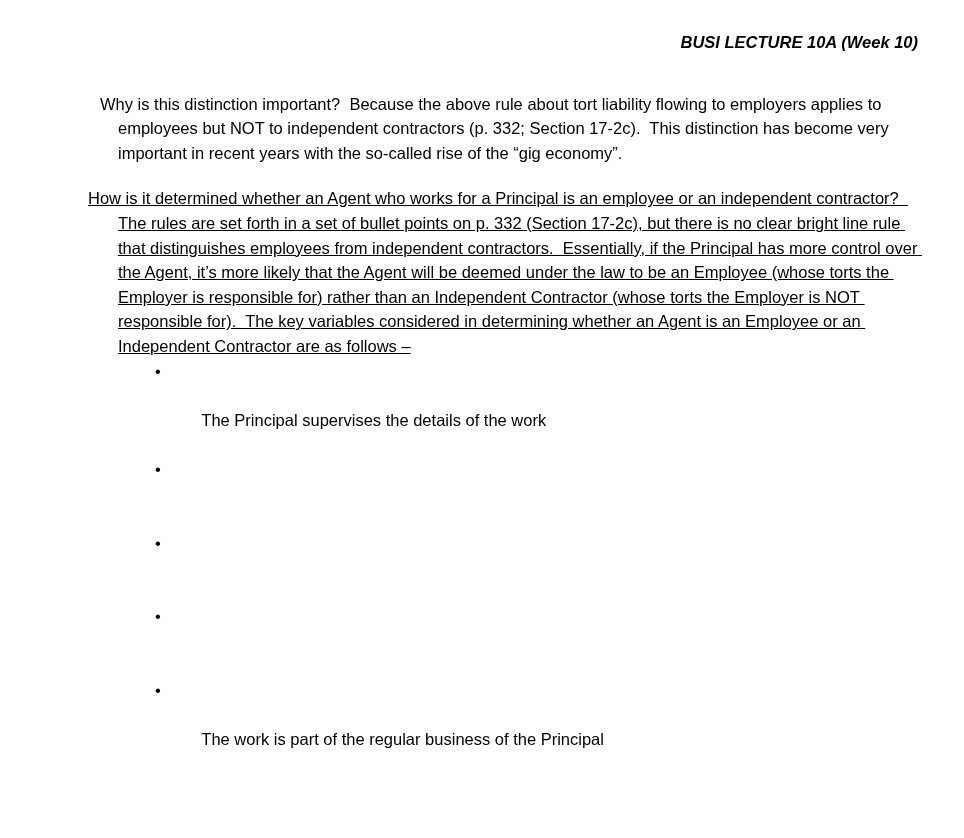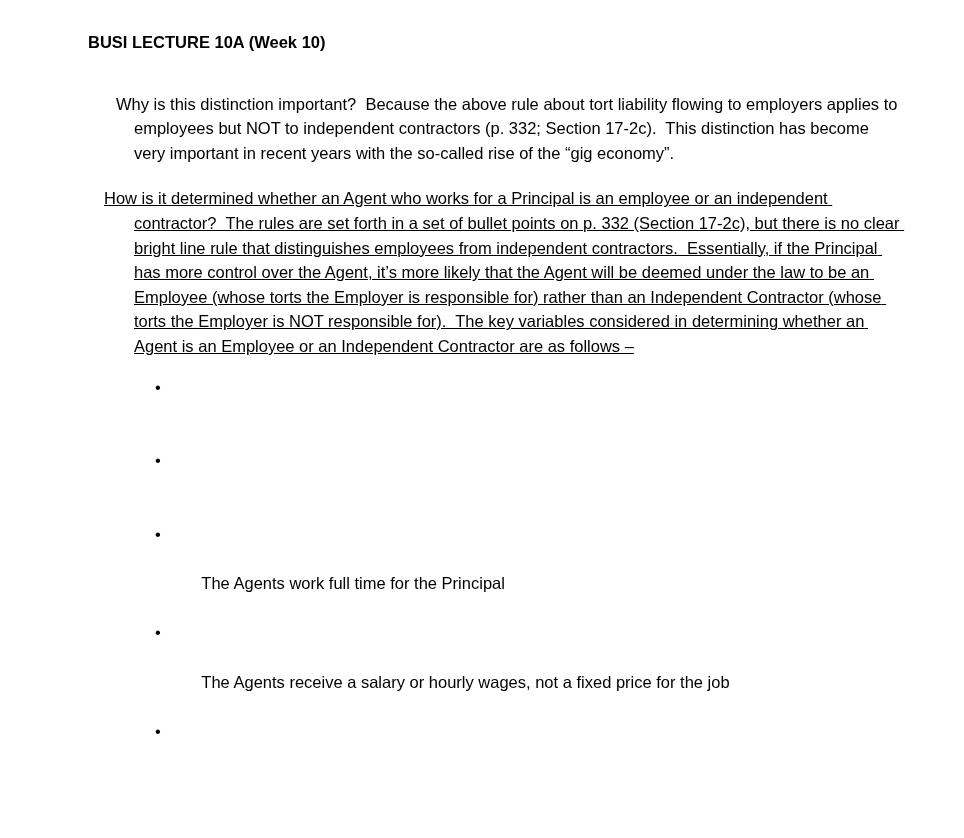--- a/index.html
+++ b/index.html
@@ -12,25 +12,27 @@
     height: 838px;
     box-sizing: border-box;
     padding: 30px 46px 0 88px;
     font-family: "Liberation Sans", "DejaVu Sans", sans-serif;
     font-size: 16.5px;
     line-height: 24.6px;
     color: #000000;
     overflow: hidden;
   }
   .doc-header {
+    text-align: right;
     font-weight: bold;
+    font-style: italic;
     white-space: pre-wrap;
   }
   p.body-para {
-    margin: 16px;
+    margin: 0;
     white-space: pre-wrap;
   }
   .para-why {
     margin-top: 37px !important;
     padding-left: 30px;
     text-indent: -18px;
   }
   .para-how {
     margin-top: 21px !important;
     padding-left: 30px;
@@ -61,29 +63,29 @@
 
 <div class="doc-header">BUSI LECTURE 10A (Week 10)</div>
 
 <p class="body-para para-why">Why is this distinction important?  Because the above rule about tort liability flowing to employers applies to employees but NOT to independent contractors (p. 332; Section 17-2c).  This distinction has become very important in recent years with the so-called rise of the “gig economy”.</p>
 
 <p class="body-para para-how">How is it determined whether an Agent who works for a Principal is an employee or an independent contractor?  The rules are set forth in a set of bullet points on p. 332 (Section 17-2c), but there is no clear bright line rule that distinguishes employees from independent contractors.  Essentially, if the Principal has more control over the Agent, it’s more likely that the Agent will be deemed under the law to be an Employee (whose torts the Employer is responsible for) rather than an Independent Contractor (whose torts the Employer is NOT responsible for).  The key variables considered in determining whether an Agent is an Employee or an Independent Contractor are as follows –</p>
 
 <ul class="bullet-list factors-employee">
   <li>
     <span class="bullet">•</span>
+    <span>The Principal supervises the details of the work</span>
   </li>
   <li>
     <span class="bullet">•</span>
   </li>
   <li>
     <span class="bullet">•</span>
-    <span>The Agents work full time for the Principal</span>
   </li>
   <li>
     <span class="bullet">•</span>
-    <span>The Agents receive a salary or hourly wages, not a fixed price for the job</span>
   </li>
   <li>
     <span class="bullet">•</span>
+    <span>The work is part of the regular business of the Principal</span>
   </li>
 
 </ul>
 
 </body></html>

